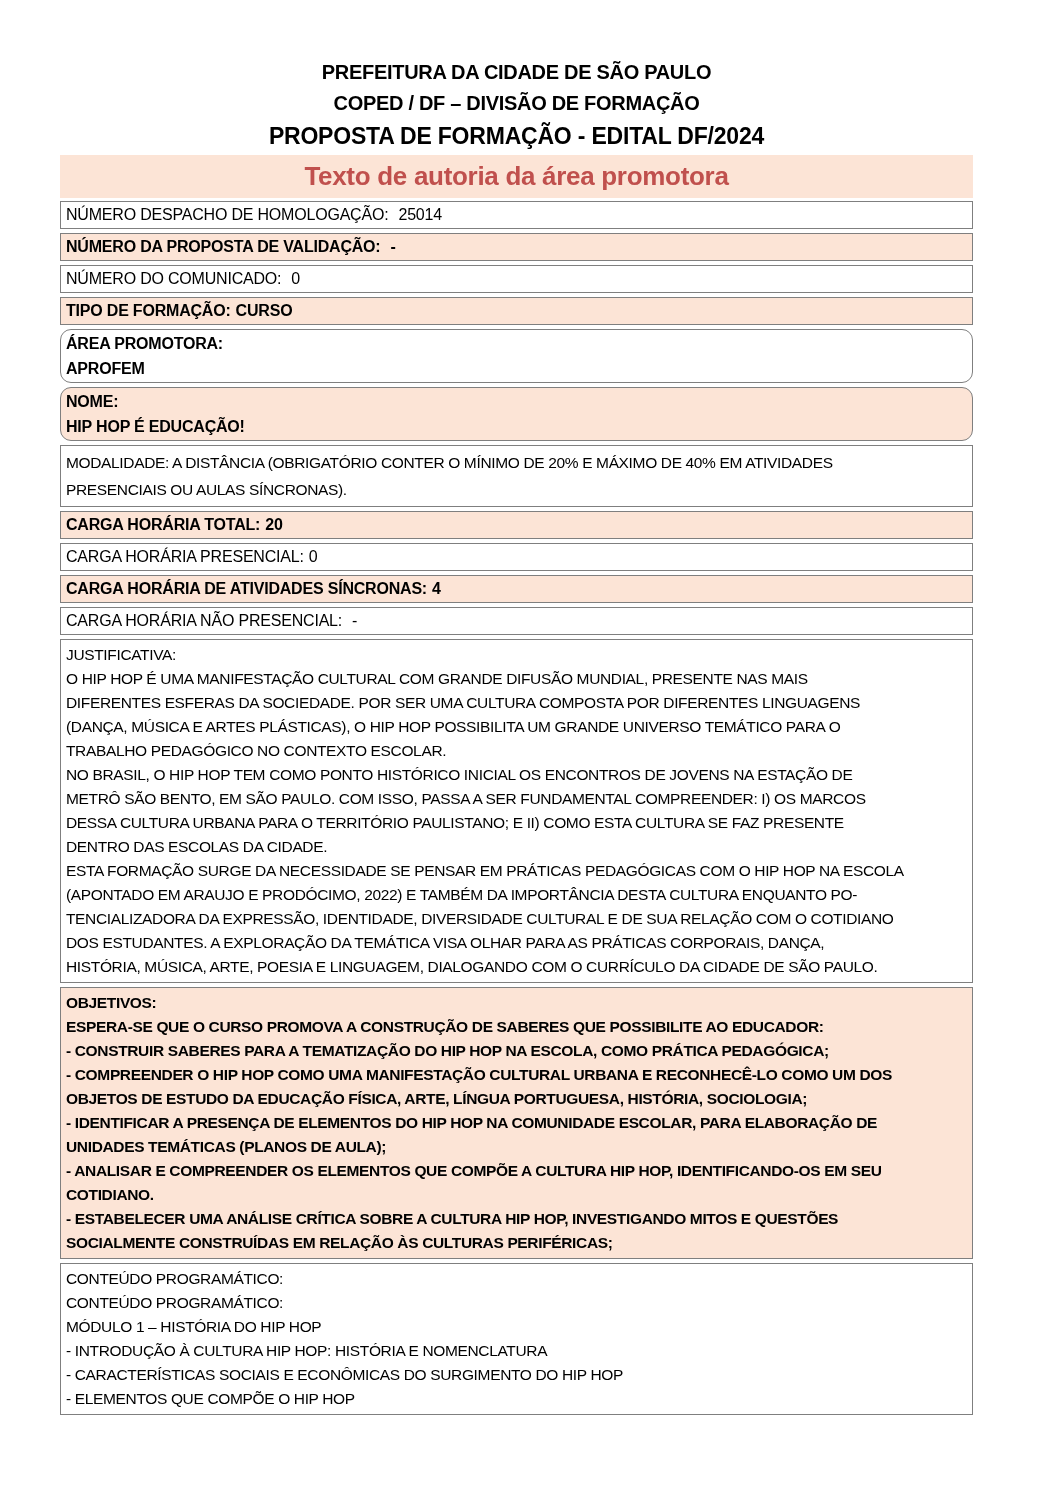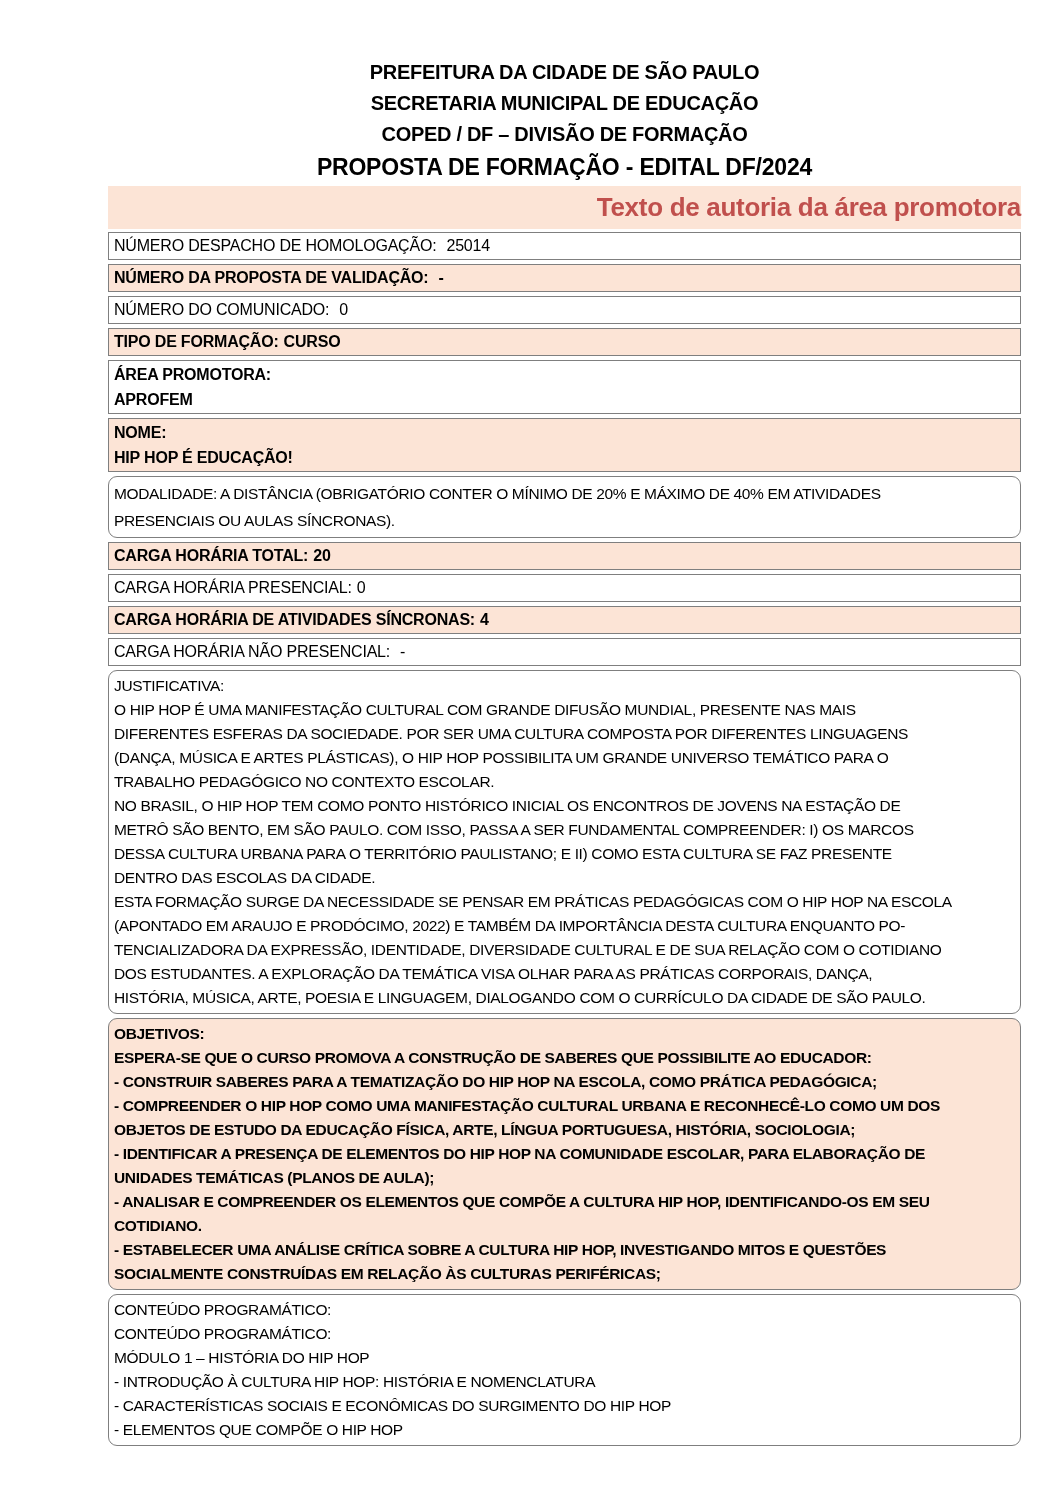--- a/index.html
+++ b/index.html
@@ -1,55 +1,54 @@
 <!DOCTYPE html>
 <html lang="pt"><head>
 <meta charset="utf-8">
 <style>
   * { margin:0; padding:0; box-sizing:border-box; }
   html,body { width:1058px; height:1497px; background:#ffffff; overflow:hidden;
     font-family:"Liberation Sans", sans-serif; color:#000; }
-  .page { position:relative; width:1058px; height:1497px;padding-left:48px; }
+  .page { position:relative; width:1058px; height:1497px; }
   .content { margin-left:60px; width:913px; }
 
   
   .doc-header { padding-top:57px; text-align:center; }
   .h-line { font-size:20px; font-weight:bold; line-height:31px; letter-spacing:-0.3px; }
   .h-line.big { font-size:23px; line-height:34px; letter-spacing:-0.2px; }
 
   
   .banner { margin-top:2px; height:43px; background:#fce4d6;
-    display:flex; align-items:center; justify-content:flex-end; }
+    display:flex; align-items:center; justify-content:center; }
   .banner span { font-size:26px; font-weight:bold; color:#c0504d; letter-spacing:-0.3px; }
 
   
   .rows { margin-top:3px; }
   .row { border:1px solid #7f7f7f; background:#ffffff; padding:2px 5px;
     margin-bottom:4px; font-size:16px; letter-spacing:-0.2px; overflow:hidden; }
   .row.peach { background:#fce4d6;font-weight:bold; }
   .row.single { height:28px; line-height:22px; }
-  .row.double { height:54px; line-height:25px; padding:1px 5px; }
+  .row.double { height:54px; line-height:25px; padding:1px 5px;border-radius:11px; }
   .row.bold { font-weight:bold; }
   .row .lbl { white-space:pre; }
   .row .val { margin-left:5px; white-space:pre; }
   .row .val.wide { margin-left:10px; }
   .row .line { display:block; }
   .row.para { font-size:15.5px; line-height:24px; letter-spacing:-0.35px;
-    white-space:pre; padding:3px 5px;border-radius:9px; }
+    white-space:pre; padding:3px 5px; }
   .row.cut { margin-bottom:16px; min-height:152px; }
 </style>
 </head>
 <body>
 
 <div class="page">
   <div class="content">
 
     <div class="doc-header">
       <div class="h-line">PREFEITURA DA CIDADE DE SÃO PAULO</div>
-      <div class="h-line">SECRETARIA MUNICIPAL DE EDUCAÇÃO</div>
       <div class="h-line">COPED / DF – DIVISÃO DE FORMAÇÃO</div>
       <div class="h-line big">PROPOSTA DE FORMAÇÃO - EDITAL DF/2024</div>
     </div>
 
     <div class="banner">
       <span>Texto de autoria da área promotora</span>
     </div>
 
     <div class="rows">
 

